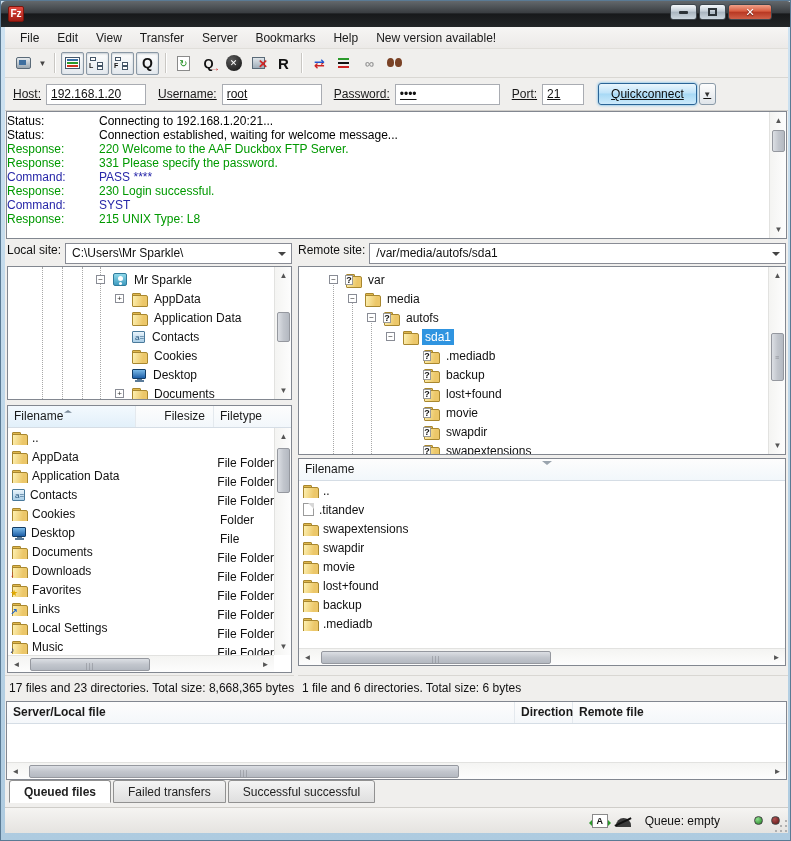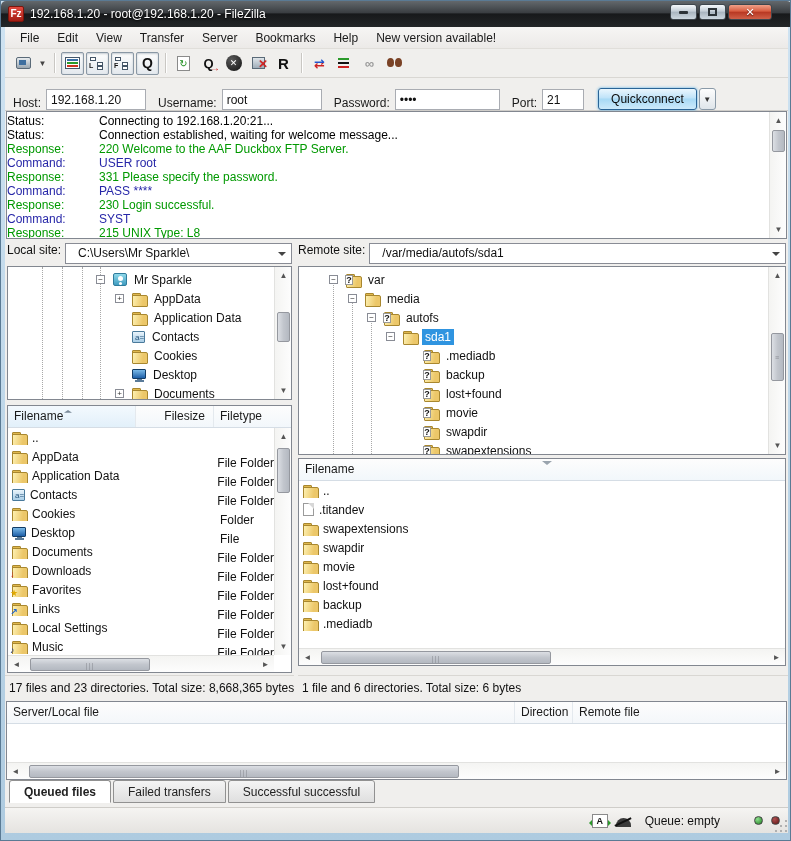--- a/index.html
+++ b/index.html
@@ -45,21 +45,21 @@
   .ic-cancel{width:16px;height:16px;border-radius:50%;background:radial-gradient(circle at 35% 30%,#5a5a5a,#111);color:#fff;font-size:9px;font-weight:bold;display:flex;align-items:center;justify-content:center;}
   .ic-server{width:13px;height:12px;background:linear-gradient(#dfe5ea,#9fadb9);border:1px solid #5a6a78;position:relative;}
   .redx{position:absolute;right:-4px;bottom:-3px;color:#d22;font-weight:bold;font-size:12px;text-shadow:0 0 1px #811;}
   .ic-cmp{font-size:13px;font-weight:bold;background:linear-gradient(#2255cc 50%,#cc2222 50%);-webkit-background-clip:text;background-clip:text;color:transparent;}
   .ic-bars{width:13px;height:12px;position:relative;}
   .ic-bars::before{content:"";position:absolute;left:0;top:1px;width:11px;height:2px;background:#2a9a2a;box-shadow:0 4px 0 #111,0 8px 0 #cc2222;}
   .ic-inf{font-size:13px;font-weight:bold;color:#9a9a9a;}
   .ic-bino{width:15px;height:10px;position:relative;}
   .ic-bino::before{content:"";position:absolute;left:0;top:0;width:7px;height:9px;border-radius:50% 50% 45% 45%;background:#7a4226;box-shadow:8px 0 0 #7a4226;}
   
-  .quickbar{position:absolute;left:0;top:51px;width:783px;height:33px;background:#f0efed;display:flex;align-items:flex-end;padding-left:8px;border-bottom:1px solid #cfcdc9;}
+  .quickbar{position:absolute;left:0;top:51px;width:783px;height:33px;background:#f0efed;display:flex;align-items:center;padding-left:8px;border-bottom:1px solid #cfcdc9;text-decoration:underline;}
   .q-label{margin-right:5px;color:#1a1a1a;}
   .q-input{height:21px;border:1px solid #a9acb2;background:#fff;padding:0 4px;font:inherit;color:#111;margin-right:12px;}
   .qc-btn{height:22px;padding:0 12px;border:1px solid #2a6496;border-radius:3px;background:linear-gradient(#eaf6fd,#bfe3f9 45%,#a7d9f5 50%,#cdeafb);box-shadow:0 0 3px #56b0e8;font:inherit;color:#0a0a0a;}
   .qc-drop{width:17px;height:22px;margin-left:2px;border:1px solid #8a9aa8;border-radius:3px;background:linear-gradient(#fdfdfd,#dfe5ea);font-size:8px;color:#333;}
   
   .logbox{position:absolute;left:1px;top:84px;width:781px;height:128px;background:#fff;border:1px solid #828790;overflow:hidden;}
   .log-line{height:14px;line-height:14px;white-space:nowrap;padding-left:0;}
   .log-label{display:inline-block;width:92px;}
   .log-line.status{color:#000;}
   .log-line.response{color:#009900;}
@@ -69,21 +69,21 @@
   .hsb{position:absolute;height:17px;background:linear-gradient(#f4f4f2,#fdfdfd);border-top:1px solid #e2e2e0;}
   .sb-btn{position:absolute;width:17px;height:17px;color:#555;font-size:8px;line-height:17px;text-align:center;}
   .vsb .up{top:0;} .vsb .dn{bottom:0;}
   .hsb .lf{left:0;} .hsb .rt{right:0;}
   .vthumb{position:absolute;left:2px;width:13px;border:1px solid #95989f;border-radius:2px;background:linear-gradient(90deg,#dcdfe4,#c2c6cd 50%,#b4b9c1);}
   .hthumb{position:absolute;top:2px;height:13px;border:1px solid #95989f;border-radius:2px;background:linear-gradient(#dcdfe4,#c2c6cd 50%,#b4b9c1);}
   .grip{position:absolute;left:50%;top:50%;transform:translate(-50%,-50%);color:#8d9097;font-size:7px;letter-spacing:1px;}
   
   .siterow{position:absolute;top:216px;height:23px;display:flex;align-items:flex-start;}
   .siterow .lab{margin-right:4px;white-space:nowrap;}
-  .combo{flex:1;height:21px;border:1px solid #898c95;background:#fff;position:relative;padding:2px 18px 0 12px;white-space:nowrap;overflow:hidden;}
+  .combo{flex:1;height:21px;border:1px solid #898c95;background:#fff;position:relative;padding:2px 18px 0 6px;white-space:nowrap;overflow:hidden;}
   .combo .arrow{position:absolute;right:5px;top:8px;width:0;height:0;border:4px solid transparent;border-top-color:#444;}
   .treebox{position:absolute;background:#fff;border:1px solid #828790;overflow:hidden;}
   .trow{height:19px;display:flex;align-items:center;white-space:nowrap;position:relative;}
   .texp{width:9px;height:9px;border:1px solid #898c95;background:#fff;font-size:8px;line-height:7px;text-align:center;color:#333;flex:0 0 9px;margin-right:8px;position:relative;z-index:1;}
   .tspace{flex:0 0 17px;}
   .tlabel{padding:1px 3px;margin-left:4px;}
   .tlabel.sel{background:#2f94e0;color:#fff;}
   .vguide{position:absolute;top:0;bottom:0;border-left:1px dotted #a8a8a8;}
   
   .ic{position:relative;display:inline-block;flex:0 0 auto;}
@@ -107,21 +107,21 @@
   .hcell.sorted{background:linear-gradient(#f3f9fe,#e2f0fa);}
   .sortarrow{position:absolute;left:56px;top:0px;width:0;height:0;border:4px solid transparent;border-bottom-color:#7a8a99;transform:scaleY(.7);}
   .collapsearrow{position:absolute;left:50%;top:1px;width:0;height:0;border:5px solid transparent;border-top-color:#9aa4ae;transform:scaleY(.8);}
   .lrow{height:19px;display:flex;align-items:center;white-space:nowrap;}
   .lrow .c-name{display:flex;align-items:center;gap:5px;padding-left:4px;overflow:hidden;}
   .c-size{text-align:right;padding-right:8px;}
   .c-type{padding-left:6px;margin-top:13px;}
   .countbar{position:absolute;top:648px;height:24px;background:#f0efed;border-top:1px solid #d9d7d3;display:flex;align-items:center;padding-left:4px;white-space:nowrap;overflow:hidden;}
   
   .queuebox{position:absolute;left:1px;top:674px;width:781px;height:79px;background:#fff;border:1px solid #828790;}
-  .q-header{position:absolute;left:0;right:0;top:0;height:22px;background:linear-gradient(#fdfdfd,#f4f7fa);border-bottom:1px solid #d5dde5;display:flex;}
+  .q-header{position:absolute;left:0;right:0;top:0;height:22px;background:linear-gradient(#fdfdfd,#f4f7fa);border-bottom:1px solid #d5dde5;display:flex;font-weight:bold;}
   .tabsrow{position:absolute;left:4px;top:753px;height:26px;display:flex;align-items:flex-start;gap:2px;}
   .tab{height:23px;padding:4px 14px 0;border:1px solid #919191;border-radius:3px 3px 0 0;background:linear-gradient(#f4f4f4,#dfdfdf);color:#222;}
   .tab.active{background:#fff;font-weight:bold;border-bottom-color:#fff;}
   
   .statusbar{position:absolute;left:0;top:780px;width:783px;height:26px;background:linear-gradient(#f5f4f2,#e5e3e0);border-top:1px solid #cfcdc9;}
   .sb-right{position:absolute;right:8px;top:0;height:100%;display:flex;align-items:center;gap:8px;}
   .ic-ttype{width:16px;height:14px;background:#fff;border:1px solid #8a8a8a;font-size:9px;font-weight:bold;text-align:center;line-height:12px;color:#111;position:relative;}
   .ic-ttype::before,.ic-ttype::after{content:"";position:absolute;top:5px;border:3px solid transparent;}
   .ic-ttype::before{left:-7px;border-right-color:#2a9a2a;}
   .ic-ttype::after{right:-7px;border-left-color:#2a9a2a;}
@@ -138,21 +138,20 @@
     radial-gradient(circle at 12px 7px,#b0b0b0 1px,transparent 1.5px),
     radial-gradient(circle at 12px 2px,#b0b0b0 1px,transparent 1.5px);}
 </style>
 </head>
 <body>
 
 <div class="win">
 
   <div class="titlebar">
     <div class="app-logo">Fz</div>
-    <div class="win-title">192.168.1.20 - root@192.168.1.20 - FileZilla</div>
     <div class="winbtns">
       <div class="wb min">
           <span class="minbar"></span>
         </div>
       <div class="wb max">
           <span class="maxbox"></span>
         </div>
       <div class="wb close">
           <span>✕</span>
         </div>
@@ -245,21 +244,20 @@
       <input class="q-input" style="width: 42px; margin-right: 14px;" readonly="" value="21">
       <button class="qc-btn">Quickconnect</button>
       <button class="qc-drop">▼</button>
     </div>
 
     <div class="logbox">
       <div style="padding-top:2px">
         <div class="log-line status"><span class="log-label">Status:</span><span>Connecting to 192.168.1.20:21...</span></div>
         <div class="log-line status"><span class="log-label">Status:</span><span>Connection established, waiting for welcome message...</span></div>
         <div class="log-line response"><span class="log-label">Response:</span><span>220 Welcome to the AAF Duckbox FTP Server.</span></div>
-        <div class="log-line command"><span class="log-label">Command:</span><span>USER root</span></div>
         <div class="log-line response"><span class="log-label">Response:</span><span>331 Please specify the password.</span></div>
         <div class="log-line command"><span class="log-label">Command:</span><span>PASS ****</span></div>
         <div class="log-line response"><span class="log-label">Response:</span><span>230 Login successful.</span></div>
         <div class="log-line command"><span class="log-label">Command:</span><span>SYST</span></div>
         <div class="log-line response"><span class="log-label">Response:</span><span>215 UNIX Type: L8</span></div>
 
       </div>
       <div class="vsb" style="top:0;bottom:0;right:0">
         <div class="sb-btn up">▲</div>
         <div class="vthumb" style="top:18px;height:22px"></div>

